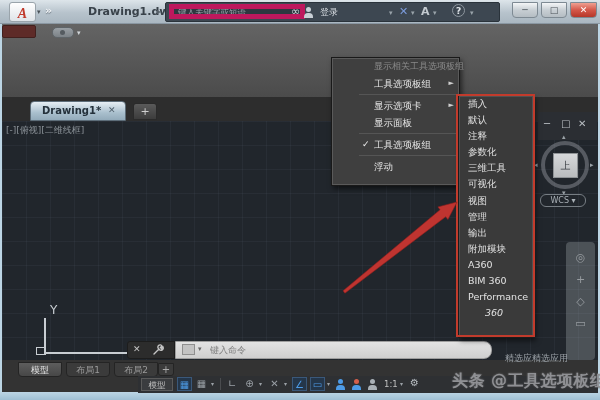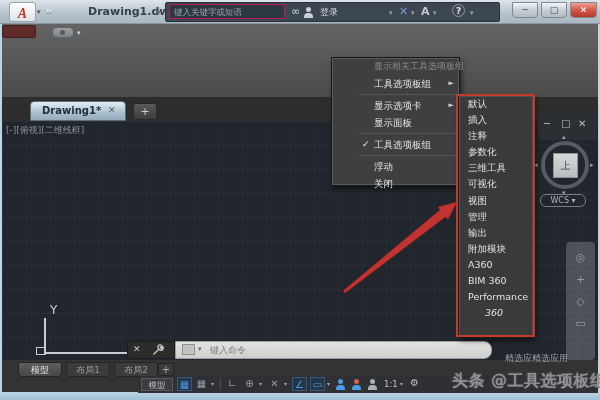--- a/index.html
+++ b/index.html
@@ -12,21 +12,21 @@
   .titlebar { left:0; top:0; width:600px; height:24px;
     background:linear-gradient(#dde5ea,#b7c3cc 55%,#aab7c1); border-bottom:1px solid #8a97a2; }
   .applogo { left:9px; top:2px; width:27px; height:20px; border-radius:3px;
     background:linear-gradient(#ffffff,#dfe4e8); border:1px solid #9aa4ab; text-align:center; }
   .applogo span { color:#c0392b; font-family:"Liberation Serif",serif; font-weight:bold; font-style:italic; font-size:14px; line-height:18px; }
   .logo-caret { left:37px; top:8px; font-size:7px; color:#4a5258; }
   .qat-overflow { left:45px; top:4px; font-size:11px; color:#f2f5f7; font-weight:bold; text-shadow:0 1px 1px #6a7680; }
   .doc-title { left:88px; top:5px; font-size:11px; color:#39424a; font-weight:bold; }
   .play-caret { left:157px; top:7px; font-size:8px; color:#5a646c; }
   .infocenter { left:165px; top:2px; width:335px; height:20px; background:#3d4751; border:1px solid #2a333b; border-radius:2px; }
-  .ic-search { left:169px; top:4px; width:116px; height:15px; background:#2e3840; border:1px solid #be185d; color:#aab2ba; font-size:8.5px; padding:0 4px; }
+  .ic-search { left:169px; top:4px; width:136px; height:15px; background:#2e3840; border:5px solid #be185d; color:#aab2ba; font-size:8.5px; padding:0 4px; }
   .ic-search::placeholder { color:#9aa3ab; }
   .binoc { left:291px; top:8px; width:12px; height:8px; color:#cdd4da; font-size:11px; line-height:8px; }
   .avatar-head { width:5px; height:5px; border-radius:50%; background:#c9d0d6; }
   .avatar-body { width:9px; height:5px; border-radius:4px 4px 0 0; background:#c9d0d6; margin-top:1px; margin-left:-2px; }
   .login-label { left:320px; top:6px; font-size:9px; color:#d9dee3; }
   .ic-caret { font-size:7px; color:#9aa3ab; }
   .x-glyph { left:399px; top:5px; color:#7b9bdb; font-weight:bold; font-size:11px; }
   .a-glyph { left:421px; top:5px; color:#c3cad0; font-weight:bold; font-size:11px; }
   .help-glyph { left:452px; top:4px; width:13px; height:13px; border:1px solid #8d969e; border-radius:50%;
     color:#dfe4e8; font-size:9px; text-align:center; line-height:12px; font-weight:bold; }
@@ -223,28 +223,25 @@
     </div>
     <div class="menu-sep"></div>
     <div class="menu-row">
       <span class="check">✓</span>
       <span>工具选项板组</span>
     </div>
     <div class="menu-sep"></div>
     <div class="menu-row">
       <span>浮动</span>
     </div>
-    <div class="menu-row">
-      <span>关闭</span>
-    </div>
   </div>
 
   <div class="abs submenu">
+    <div class="sub-row">插入</div>
     <div class="sub-row">默认</div>
-    <div class="sub-row">插入</div>
     <div class="sub-row">注释</div>
     <div class="sub-row">参数化</div>
     <div class="sub-row">三维工具</div>
     <div class="sub-row">可视化</div>
     <div class="sub-row">视图</div>
     <div class="sub-row">管理</div>
     <div class="sub-row">输出</div>
     <div class="sub-row">附加模块</div>
     <div class="sub-row">A360</div>
     <div class="sub-row">BIM 360</div>

